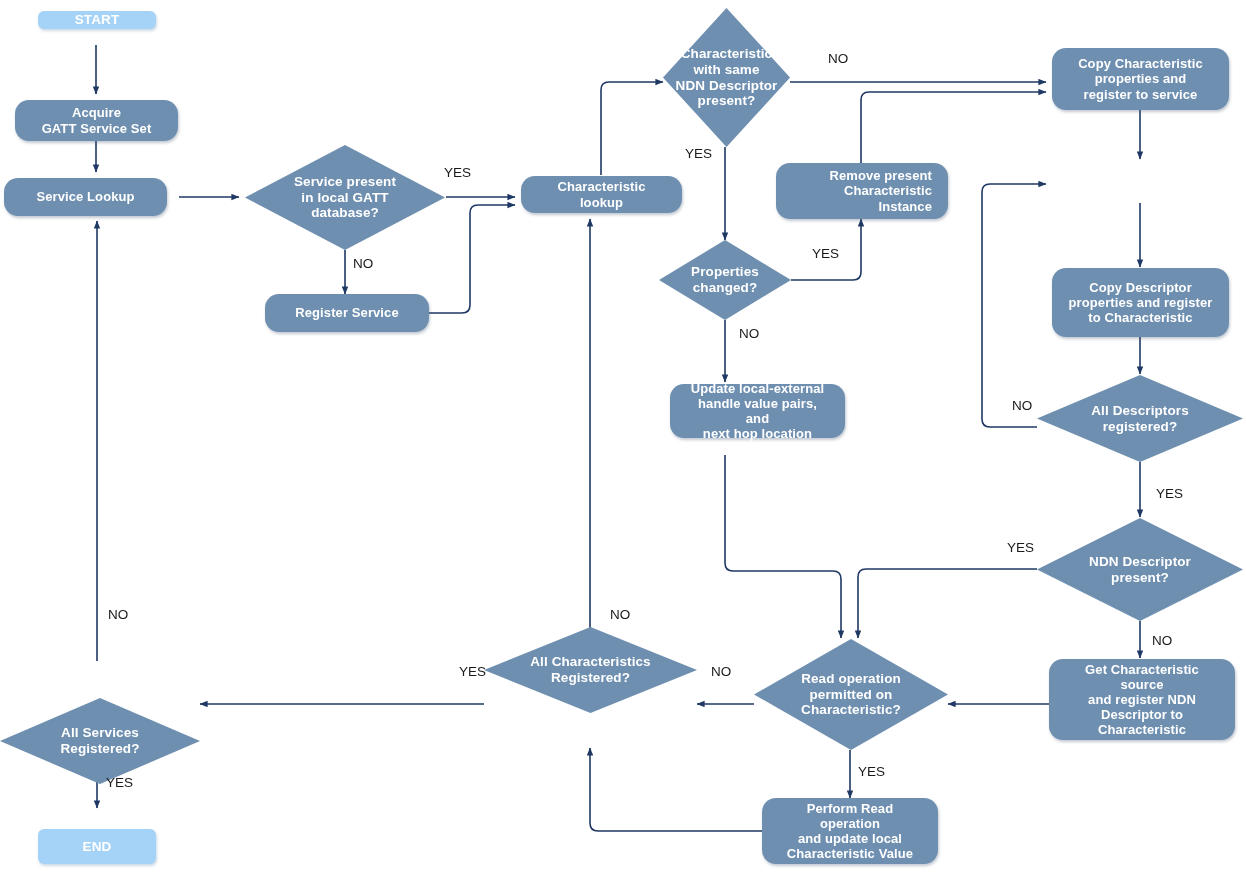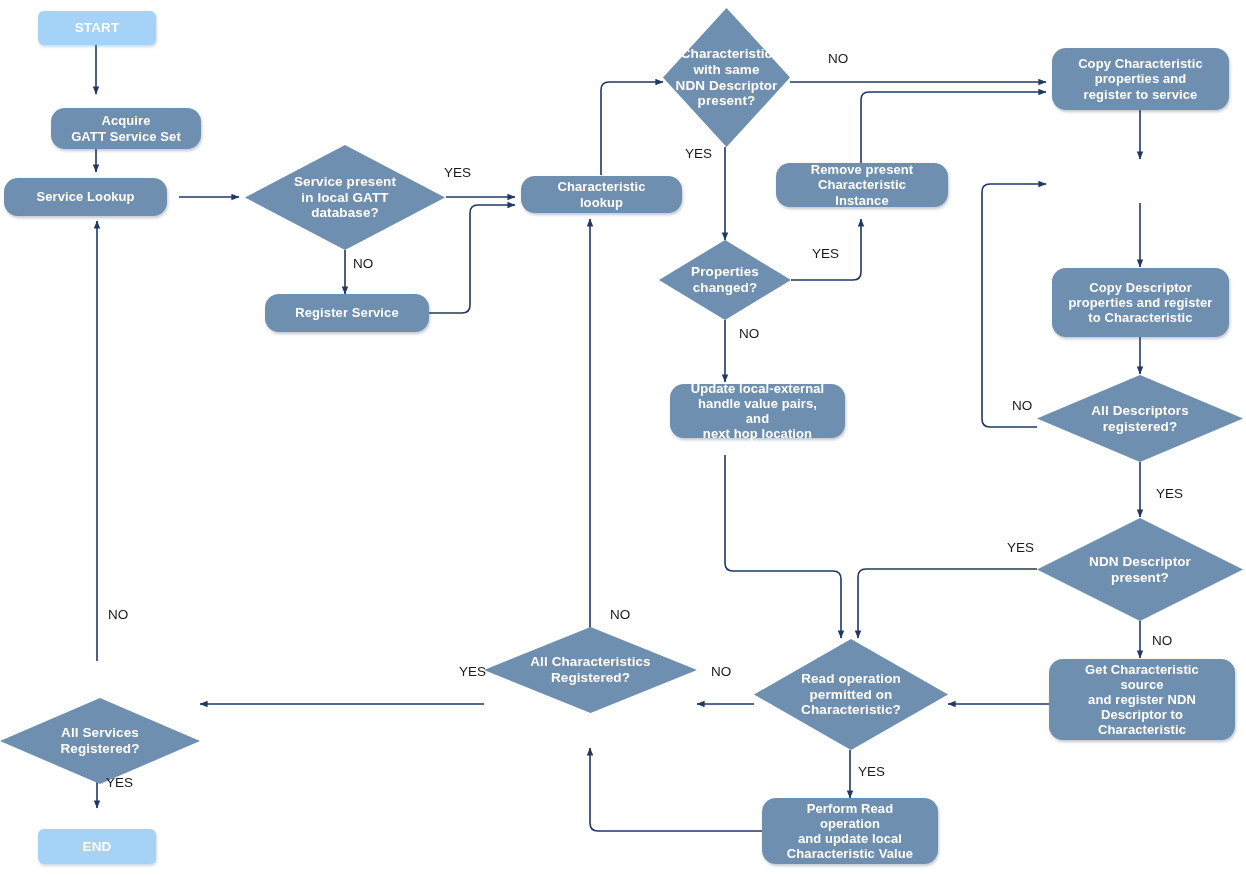--- a/index.html
+++ b/index.html
@@ -142,25 +142,25 @@
 
       <path d="M484,704 L200,704" marker-end="url(#arrow)"></path>
 
       <path d="M97,661 L97,221" marker-end="url(#arrow)"></path>
 
       <path d="M97,748 L97,808" marker-end="url(#arrow)"></path>
 
     </g>
   </svg>
 
-  <div class="node terminator" style="left:38px; top:11px; width:118px; height:34px;">
+  <div class="node terminator" style="left:38px; top:11px; width:118px; height:18px;">
     <span>START</span>
   </div>
 
-  <div class="node process" style="left:15px; top:108px; width:150px; height:41px;margin-left:36px;">
+  <div class="node process" style="left:15px; top:100px; width:163px; height:41px;">
     <span>Acquire<br>GATT Service Set</span>
   </div>
 
   <div class="node process" style="left:4px; top:178px; width:163px; height:38px;">
     <span>Service Lookup</span>
   </div>
 
   <div class="node decision" style="left:245px; top:145px; width:200px; height:105px;">
     <div class="dshape"></div>
     <span class="dtext">Service present<br>in local GATT<br>database?</span>
@@ -177,21 +177,21 @@
   <div class="node decision" style="left:663px; top:8px; width:127px; height:139px;">
     <div class="dshape"></div>
     <span class="dtext">Characteristic<br>with same<br>NDN Descriptor<br>present?</span>
   </div>
 
   <div class="node decision" style="left:659px; top:240px; width:132px; height:80px;">
     <div class="dshape"></div>
     <span class="dtext">Properties<br>changed?</span>
   </div>
 
-  <div class="node process" style="left:776px; top:163px; width:172px; height:44px;">
+  <div class="node process" style="left:776px; top:163px; width:172px; height:56px;text-align:right;">
     <span>Remove present<br>Characteristic Instance</span>
   </div>
 
   <div class="node process" style="left:1052px; top:48px; width:177px; height:62px;">
     <span>Copy Characteristic<br>properties and<br>register to service</span>
   </div>
 
 
   <div class="node process" style="left:1052px; top:268px; width:177px; height:69px;">
     <span>Copy Descriptor<br>properties and register<br>to Characteristic</span>

